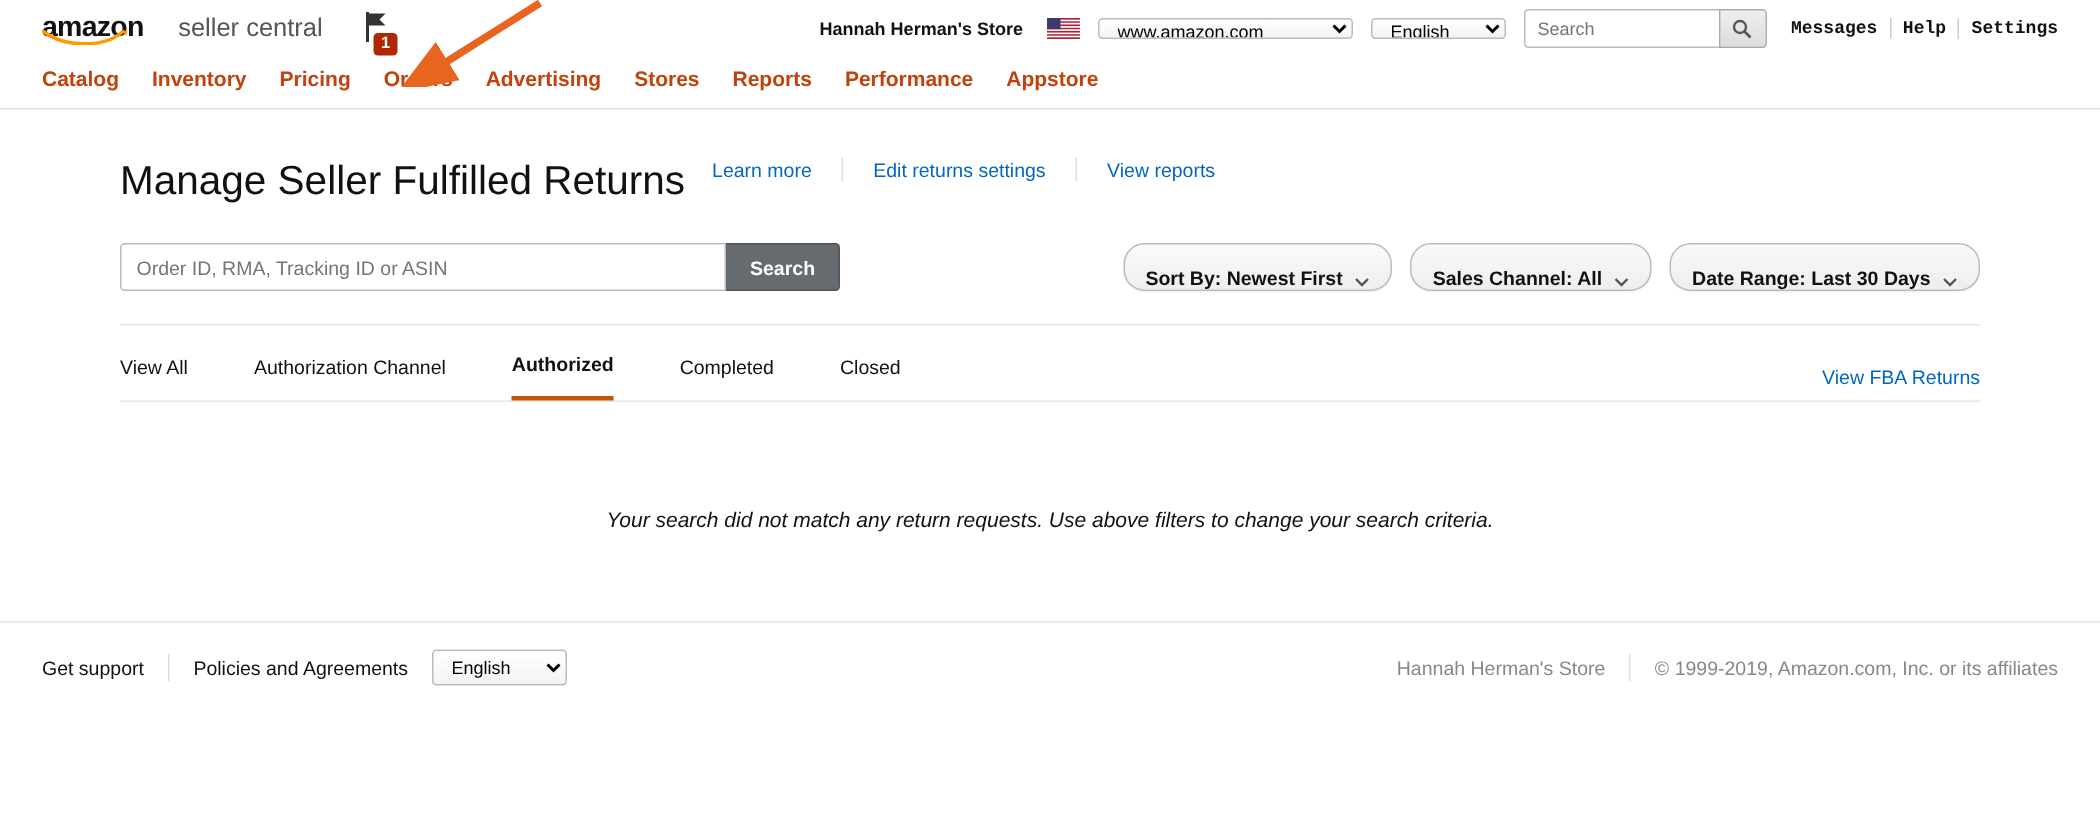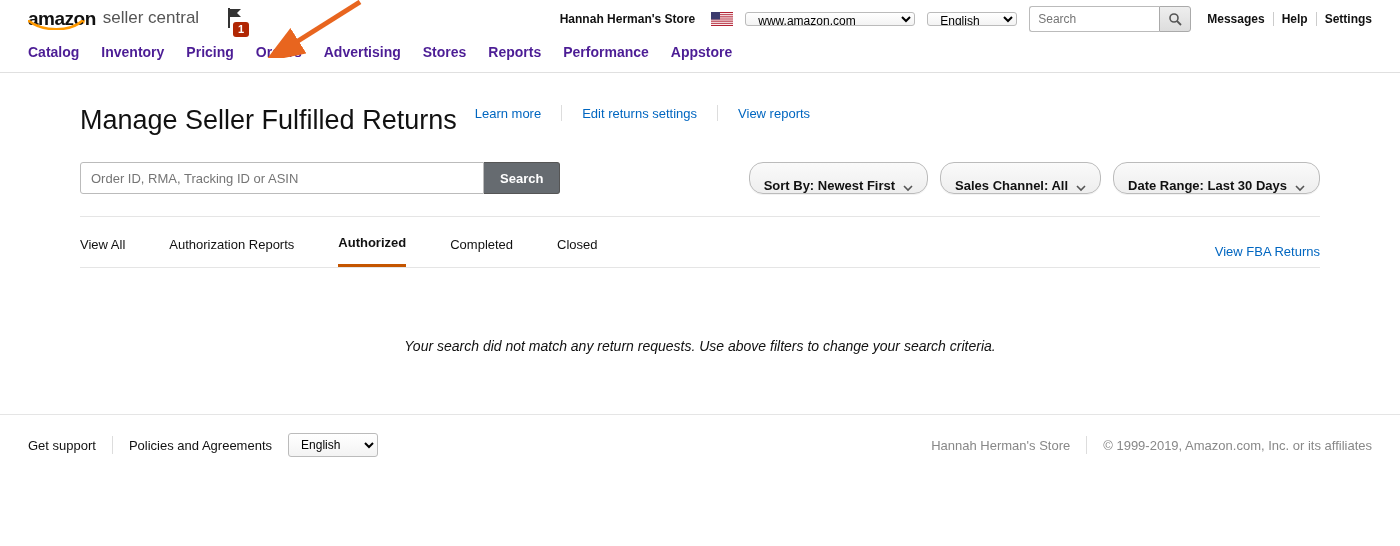--- a/index.html
+++ b/index.html
@@ -1,21 +1,21 @@
 <!DOCTYPE html>
 <html><head>
 <meta charset="utf-8">
 <style>
   * { box-sizing: border-box; margin: 0; padding: 0; }
   body { font-family: "Amazon Ember", Arial, sans-serif; font-size: 13px; color: #111; background: #fff; width: 1400px; }
   a { text-decoration: none; }
 
   
   .topbar { display: flex; align-items: center; padding: 6px 28px 2px 28px; gap: 12px; }
-  .logo { display: flex; align-items: flex-start; gap: 4px; color: #111; }
+  .logo { display: flex; align-items: center; gap: 20px; color: #111; }
   .logo-amazon { font-weight: 700; font-size: 19px; letter-spacing: -0.5px; position: relative; }
   .logo-smile { position: absolute; left: 0; bottom: -6px; width: 58px; height: 10px; }
   .logo-sc { font-size: 17px; color: #555; margin-left: 3px; }
   .flag-badge { position: relative; margin-left: 14px; margin-top: -2px; }
   .flag-badge svg { display:block; }
   .flag-badge .count {
     position: absolute; right: -6px; bottom: -8px;
     background: #b12704; color: #fff; font-size: 11px; font-weight: 700;
     border-radius: 3px; padding: 0 5px; line-height: 15px;
   }
@@ -31,27 +31,27 @@
   .sel-lang { min-width: 72px; }
   .searchwrap { display: flex; align-items: stretch; }
   .searchwrap input {
     height: 26px; width: 130px; border: 1px solid #bbb; border-right: none;
     border-radius: 3px 0 0 3px; padding: 0 8px; font-size: 12px;
   }
   .searchwrap button {
     width: 32px; height: 26px; border: 1px solid #aaa; border-radius: 0 3px 3px 0;
     background: linear-gradient(#eee,#ddd); cursor: pointer; display:flex; align-items:center; justify-content:center;
   }
-  .top-links { display: flex; align-items: center; gap: 8px; margin-left: 4px; font-size: 12px; }
+  .top-links { display: flex; align-items: center; gap: 8px; margin-left: 4px; font-size: 12px; font-family: Liberation Mono, monospace; }
   .top-links span { color: #111; cursor: pointer; font-weight: 600; }
   .top-links .sep { width: 1px; height: 14px; background: #ccc; }
 
   
   .mainnav { display: flex; gap: 22px; padding: 10px 28px 12px 28px; border-bottom: 1px solid #e0e0e0; }
-  .mainnav a { color: #4c1d95; font-size: 14px; font-weight: 600; cursor: pointer; }
+  .mainnav a { color: #c2410c; font-size: 14px; font-weight: 600; cursor: pointer; }
 
   
   .arrow-annot { position: absolute; left: 260px; top: -2px; pointer-events: none; }
 
   
   .content { max-width: 1320px; margin: 0 auto; padding: 32px 40px 0 40px; position: relative; }
   .page-head { display: flex; align-items: flex-start; gap: 18px; flex-wrap: wrap; }
   .page-head h1 { font-size: 27px; font-weight: 400; color: #111; }
   .head-links { display: flex; align-items: center; gap: 20px; font-size: 13px; }
   .head-links a { color: #0066c0; cursor: pointer; }
@@ -220,21 +220,21 @@
       <svg class="chev" viewBox="0 0 10 10">
           <path d="M1 3 L5 7 L9 3" stroke="#555" stroke-width="1.6" fill="none"></path>
         </svg>
     </button>
   </div>
 
   <div class="divider"></div>
 
   <div class="tabs">
     <span class="tab">View All</span>
-    <span class="tab">Authorization Reports</span>
+    <span class="tab">Authorization Channel</span>
     <span class="tab active">Authorized</span>
     <span class="tab">Completed</span>
     <span class="tab">Closed</span>
     <div class="spacer"></div>
     <a class="fba-link">View FBA Returns</a>
   </div>
 
   <div class="divider2"></div>
 
   <div class="empty-msg">Your search did not match any return requests. Use above filters to change your search criteria.</div>

